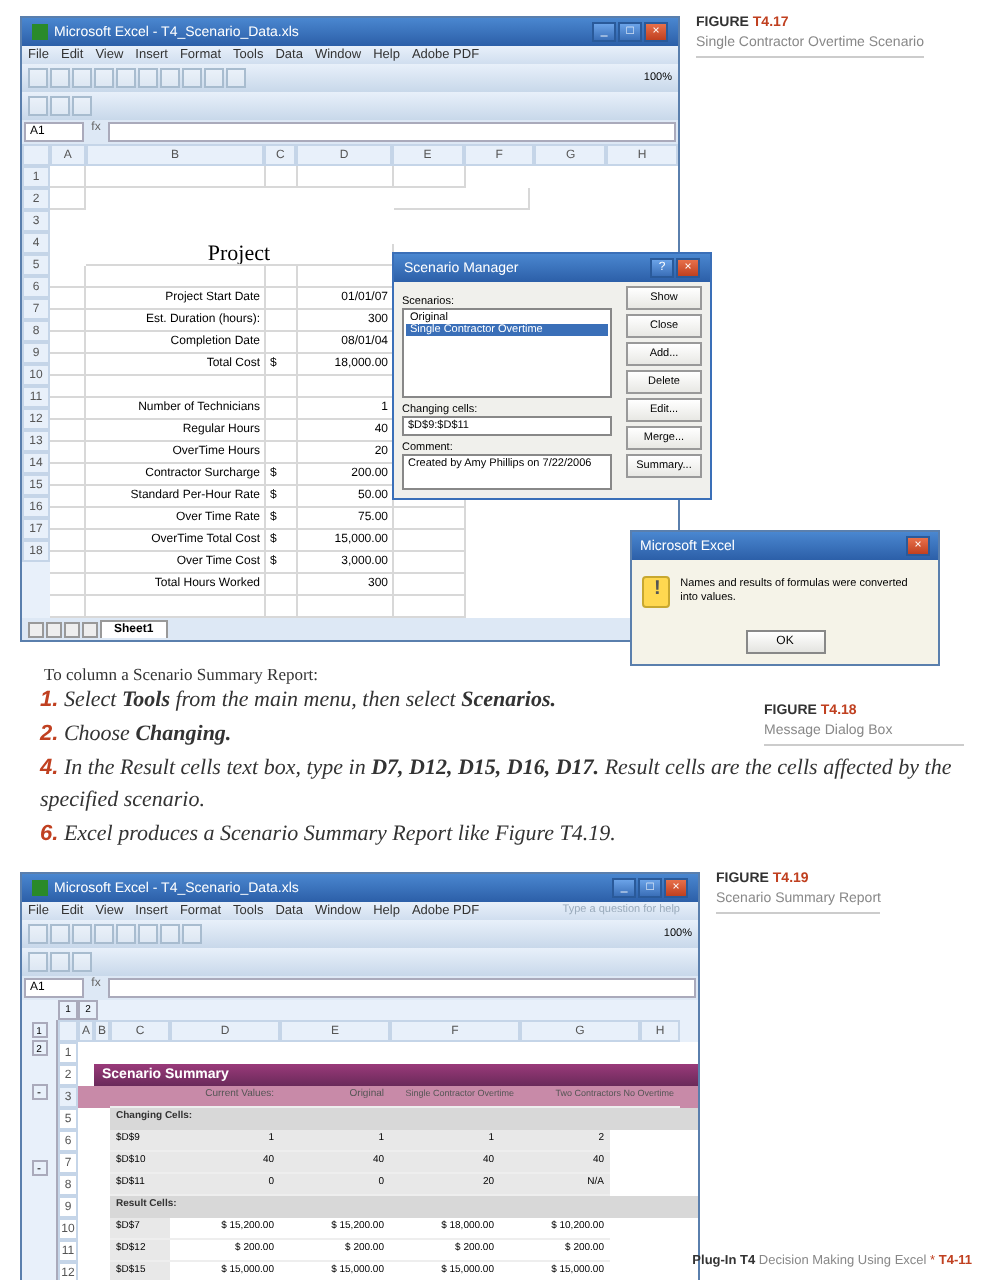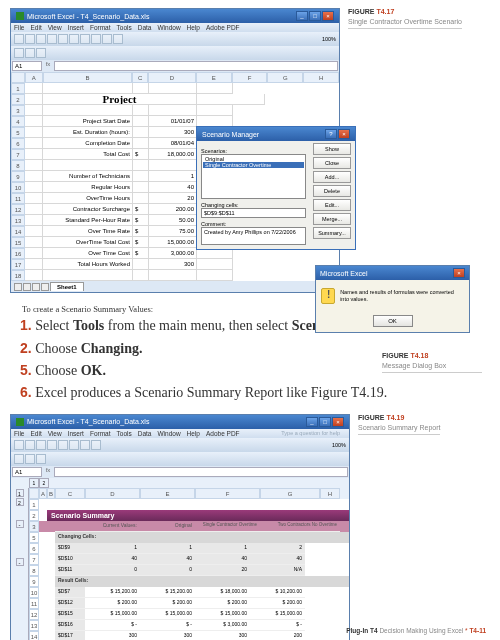--- a/index.html
+++ b/index.html
@@ -30,41 +30,41 @@
   .cells-container { position: relative; }
   .cell-row { display: flex; }
   .cell { height: 11px; border-right: 1px solid #d8d8d8; border-bottom: 1px solid #d8d8d8; font-size: 6px; padding: 0 2px; line-height: 11px; white-space: nowrap; overflow: hidden; }
   .sheet-tabs { background: #dde8f5; padding: 1px 3px; font-size: 6px; display: flex; align-items: center; }
   .nav-btn { width: 8px; height: 8px; border: 1px solid #999; background: #eee; margin-right: 1px; }
   .tab { background: #fff; padding: 1px 6px; border: 1px solid #999; border-bottom: none; font-weight: bold; }
   
   
   .fig1 { display: flex; gap: 8px; margin-bottom: 10px; }
   .fig1 .excel-window { width: 330px; }
-  .fig1 .project-title { font-family: Georgia, serif; font-size: 11px; font-weight: bold; text-align: center; }
+  .fig1 .project-title { font-family: Georgia, serif; font-size: 11px; font-weight: normal; text-align: center; margin-top: 28px; }
   .fig1 .caption { font-size: 7px; }
   .caption-title { color: #c04020; font-weight: bold; margin-bottom: 2px; }
   .caption-text { color: #888; line-height: 1.3; }
   
   
   .scenario-mgr { position: absolute; left: 185px; top: 54px; width: 160px; background: #f0f0ec; border: 1px solid #3a6fb8; font-size: 6px; z-index: 10; }
   .scenario-mgr .titlebar { background: linear-gradient(#4a87d0, #2c5fa8); }
   .sm-body { padding: 4px; }
   .sm-list { background: #fff; border: 1px solid #888; height: 45px; width: 105px; padding: 1px; }
   .sm-list-item { padding: 0 2px; font-size: 5.5px; }
   .sm-list-item.selected { background: #3a6fb8; color: #fff; }
   .sm-buttons { position: absolute; right: 4px; top: 16px; display: flex; flex-direction: column; gap: 2px; }
   .sm-btn { width: 38px; height: 12px; background: linear-gradient(#fff, #e8e8e4); border: 1px solid #999; font-size: 5.5px; line-height: 10px; text-align: center; }
   .sm-field { background: #fff; border: 1px solid #888; padding: 1px 2px; width: 105px; height: 10px; font-size: 5.5px; }
   .sm-label { font-size: 5.5px; margin-top: 3px; }
   
   
   .body-text { font-family: Georgia, serif; font-size: 8.5px; line-height: 1.45; color: #333; margin-bottom: 10px; }
   .steps { list-style: none; margin-left: 10px; }
-  .steps li { margin-bottom: 1px; font-family: Georgia, serif; font-size: 14px; }
+  .steps li { margin-bottom: 1px; font-family: Georgia, serif; font-size: 11px; font-style: italic; }
   .step-num { color: #c04020; font-weight: bold; font-family: Arial, sans-serif; }
   .msgbox { position: absolute; right: 30px; top: 265px; width: 155px; background: #f5f3e8; border: 1px solid #5a7fad; font-size: 6px; }
   .msgbox .titlebar { padding: 2px 4px; }
   .msgbox-body { padding: 8px 5px; display: flex; align-items: center; gap: 5px; }
   .msg-icon { width: 16px; height: 16px; background: #ffd850; border-radius: 2px; border: 1px solid #c8a830; position: relative; }
   .msg-icon::after { content: "!"; position: absolute; left: 5px; top: 0; font-weight: bold; color: #555; font-size: 10px; }
   .msgbox-text { font-size: 5.5px; line-height: 1.2; }
   .msgbox-ok { display: block; margin: 3px auto 5px; width: 40px; height: 12px; background: linear-gradient(#fff,#e4e4e0); border: 1px solid #888; font-size: 6px; text-align: center; line-height: 10px; }
   
   .fig2-caption { position: absolute; right: 18px; top: 352px; font-size: 7px; width: 100px; }
@@ -330,25 +330,25 @@
     </div>
   </div>
   <div class="caption">
     <div class="caption-title"><span style="color:#333">FIGURE</span> <span style="color:#c04020">T4.17</span></div>
     <div class="caption-text">Single Contractor Overtime Scenario</div>
     <div class="right-rule"></div>
   </div>
 </div>
 
 <div class="body-text">
-  <p style="text-indent:12px">To create a Scenario Summary Values:</p>
+  <p style="text-indent:12px">To column a Scenario Summary Report:</p>
   <ol class="steps" id="steps-list">
         <li><span class="step-num">1.</span> Select <b>Tools</b> from the main menu, then select <b>Scenarios.</b></li>
         <li><span class="step-num">2.</span> Choose <b>Changing.</b></li>
-        <li><span class="step-num">5.</span> Choose <b>OK.</b></li>
+        <li><span class="step-num">4.</span> In the Result cells text box, type in <b>D7, D12, D15, D16, D17.</b> Result cells are the cells affected by the specified scenario.</li>
         <li><span class="step-num">6.</span> Excel produces a Scenario Summary Report like Figure T4.19.</li>
       </ol>
 </div>
 
 <div class="msgbox">
   <div class="titlebar">
     <span>Microsoft Excel</span>
     <div class="win-controls">
           <div class="win-btn close">×</div>
         </div>

